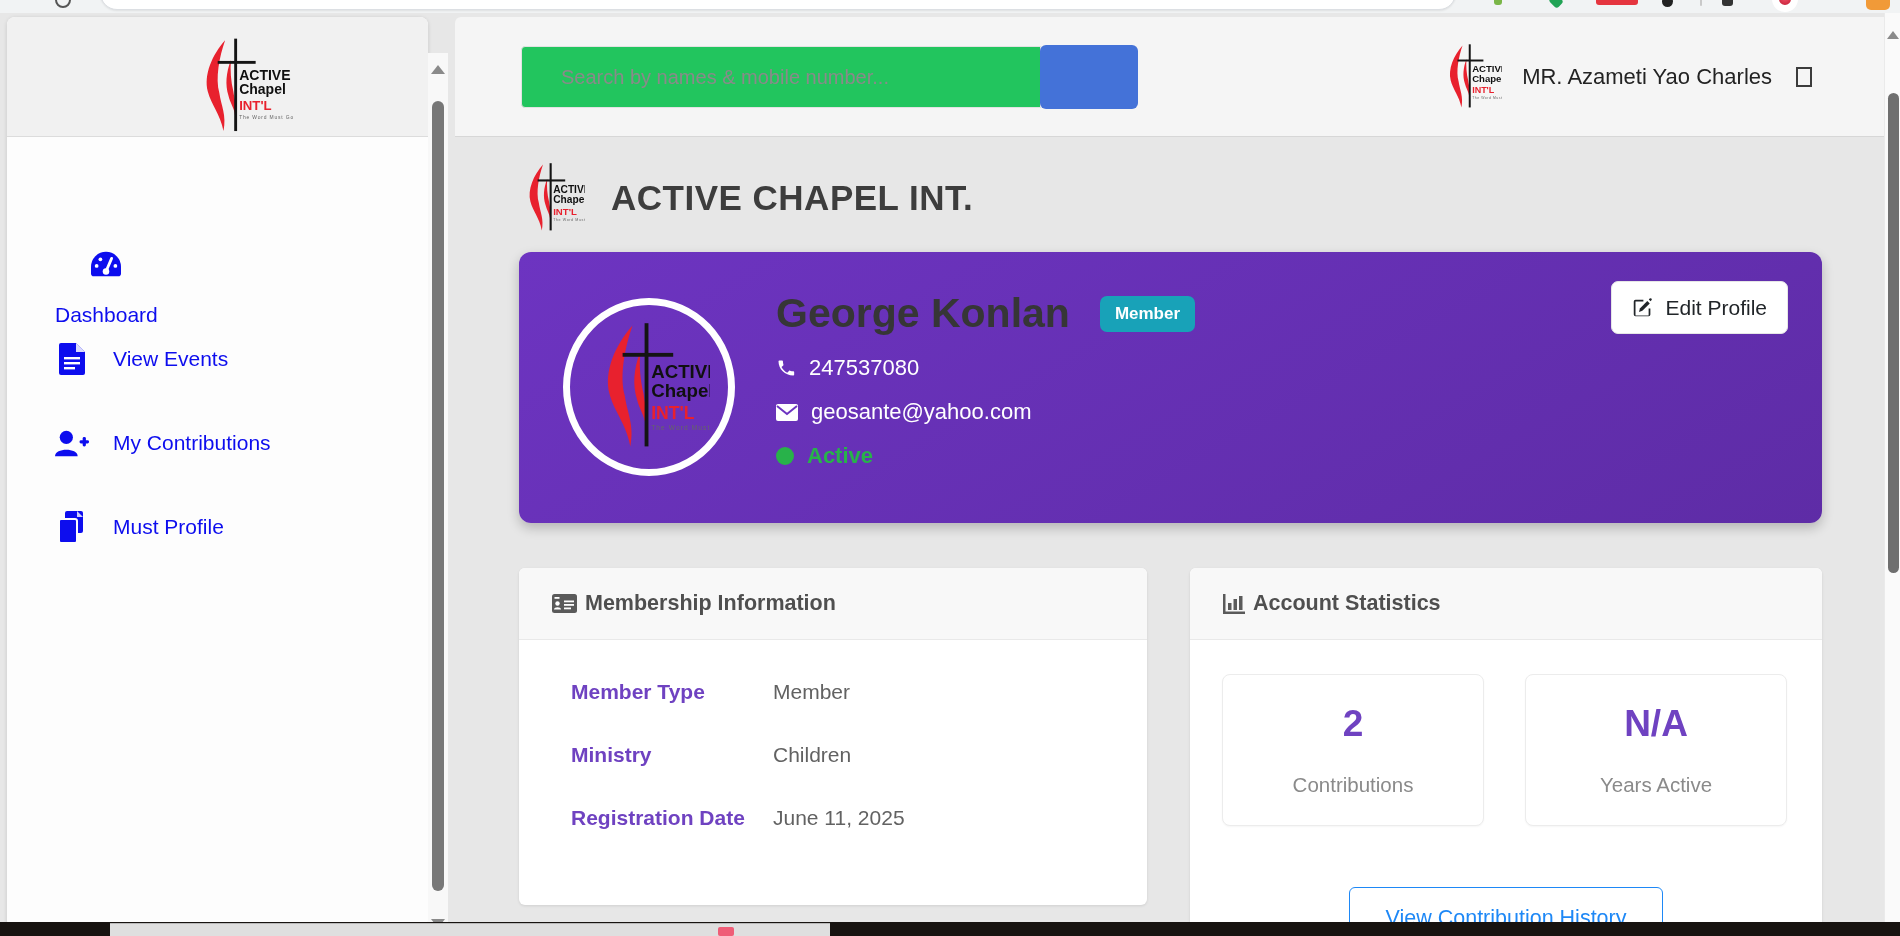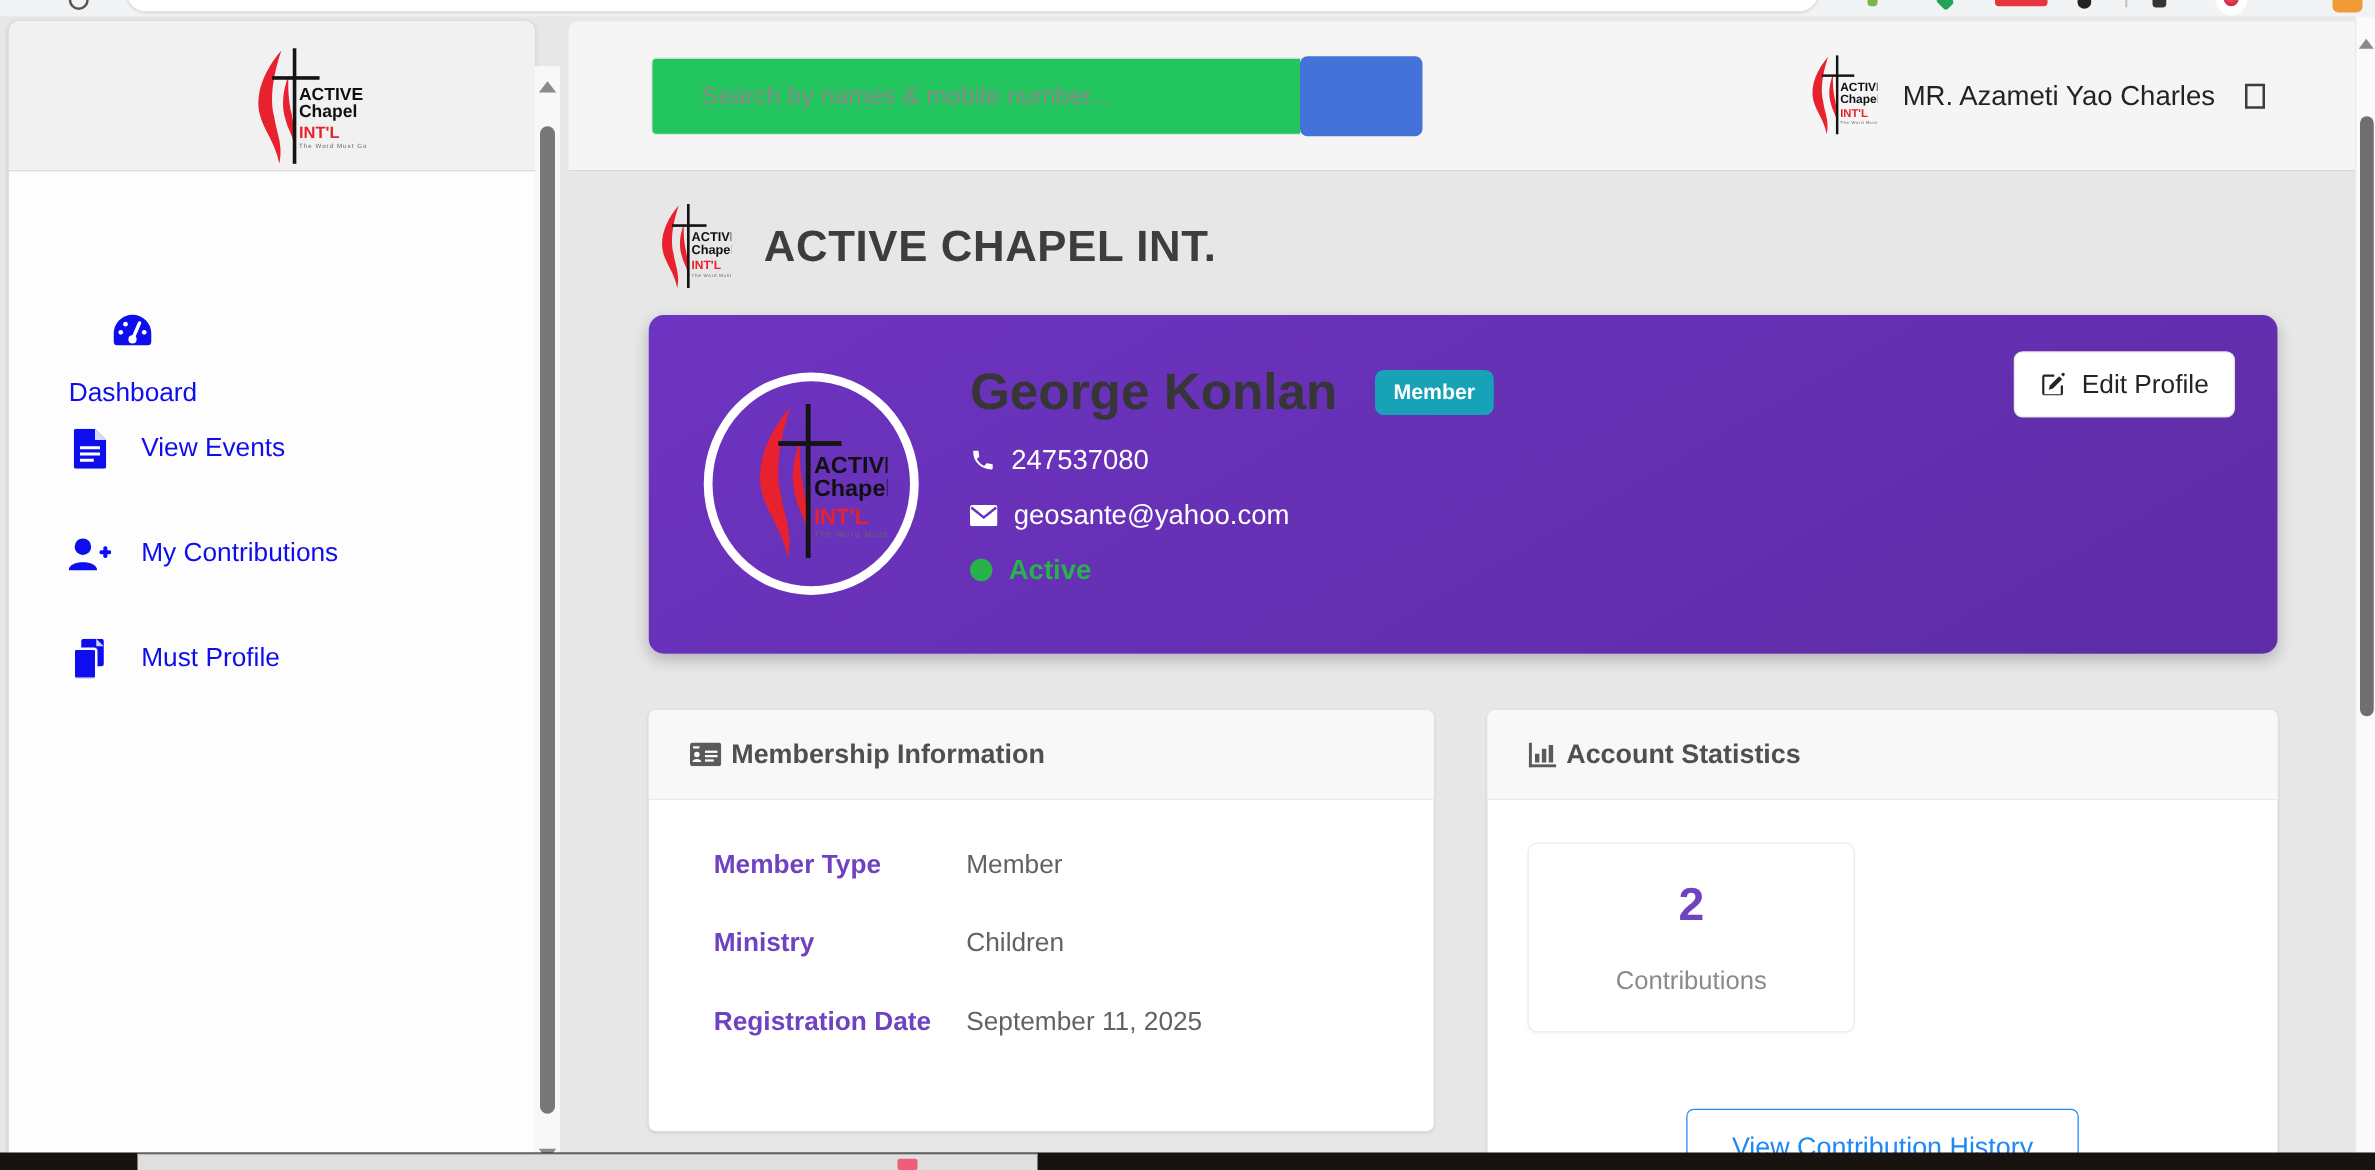--- a/index.html
+++ b/index.html
@@ -308,41 +308,45 @@
       <div class="m-row">
         <span class="m-label">Member Type</span>
         <span class="m-value">Member</span>
       </div>
       <div class="m-row">
         <span class="m-label">Ministry</span>
         <span class="m-value">Children</span>
       </div>
       <div class="m-row">
         <span class="m-label">Registration Date</span>
-        <span class="m-value">September 11, 2025</span>
+        <span class="m-value">June 11, 2025</span>
       </div>
     </div>
   </div>
 
   <div class="card stats-card">
     <div class="card-head">
       <svg width="22" height="20" viewBox="0 0 22 20">
           <rect x="0" y="0" width="2.5" height="20" fill="#5a5a5a"></rect>
           <rect x="0" y="17.5" width="22" height="2.5" fill="#5a5a5a"></rect>
           <rect x="5" y="9" width="3.5" height="7" fill="#5a5a5a"></rect>
           <rect x="10.5" y="5" width="3.5" height="11" fill="#5a5a5a"></rect>
           <rect x="16" y="2" width="3.5" height="14" fill="#5a5a5a"></rect>
         </svg>
       <span class="card-title">Account Statistics</span>
     </div>
     <div class="stats-body">
       <div class="stat-box">
         <span class="stat-val">2</span>
         <span class="stat-lbl">Contributions</span>
       </div>
+      <div class="stat-box">
+        <span class="stat-val">N/A</span>
+        <span class="stat-lbl">Years Active</span>
+      </div>
     </div>
     <button class="history-btn">View Contribution History</button>
   </div>
 
   <div class="pg-scroll">
     <div class="arrow-up"></div>
     <div class="pg-thumb"></div>
   </div>
 
 </div>

